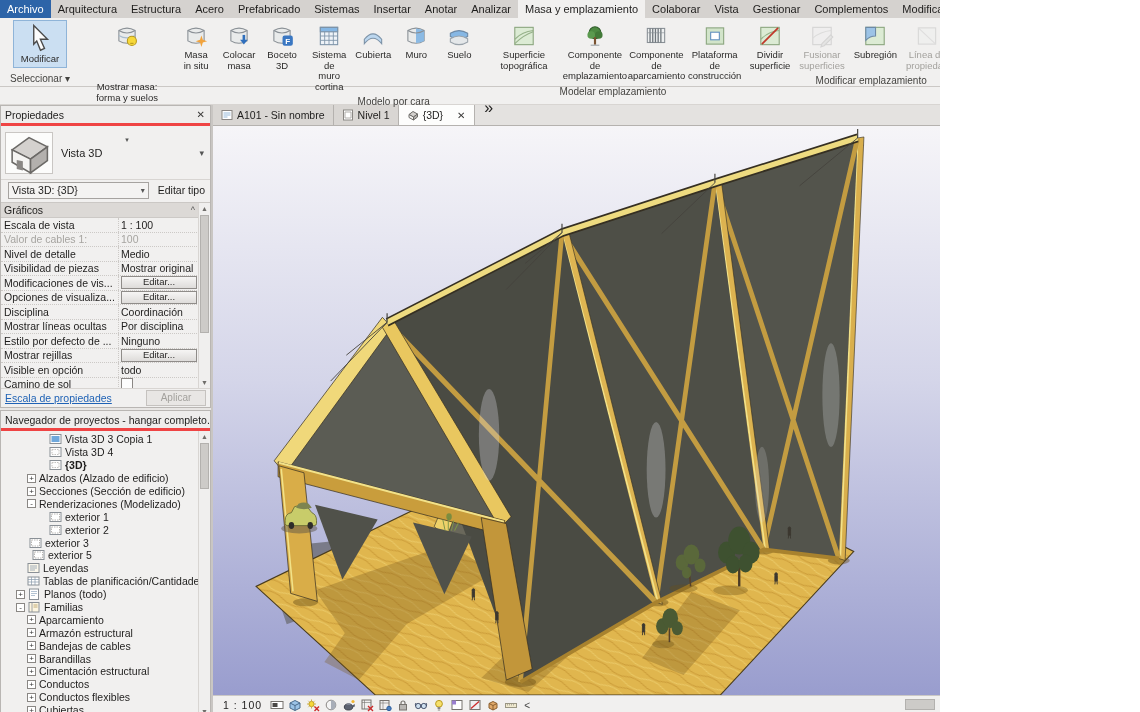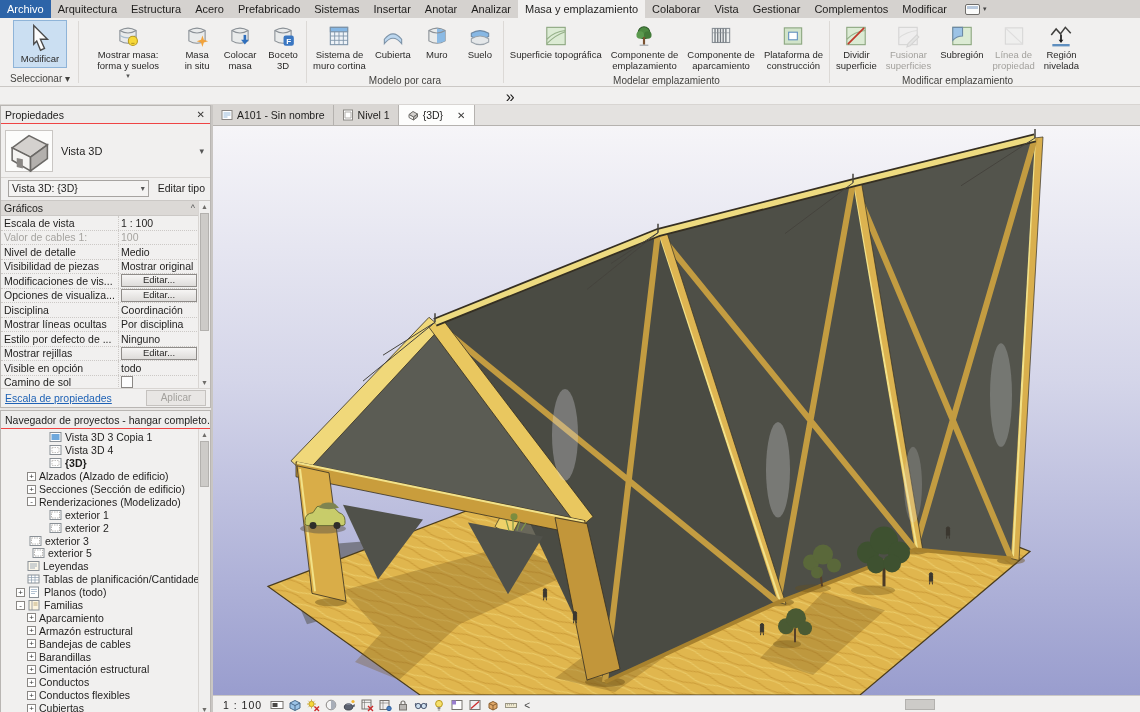--- a/index.html
+++ b/index.html
@@ -1,51 +1,51 @@
 <!DOCTYPE html>
 <html><head>
 <meta charset="utf-8">
 <style>
   html,body{margin:0;padding:0;}
   body{width:1140px;height:712px;overflow:hidden;font-family:"Liberation Sans",sans-serif;}
-  .app{position:relative;width:1140px;height:712px;background:#f1f0ef;overflow:hidden;color:#1e1d1c;}
+  .app{position:relative;width:940px;height:712px;background:#f1f0ef;overflow:hidden;color:#1e1d1c;}
   
   .menubar{height:18px;background:#d5d2cf;display:flex;font-size:11px;align-items:stretch;}
   .menutab{padding:0 7px;line-height:18px;white-space:nowrap;}
   .menutab.primary{background:#2d64a8;color:#fff;}
   .menutab.active{background:#f1f0ef;}
   .ribtoggle{margin-left:6px;display:flex;align-items:center;gap:3px;padding:0 5px;}
   .ribtoggle .box{width:13px;height:9px;border:1px solid #6f6d6a;border-radius:2px;background:#fbfbfa;position:relative;}
   .ribtoggle .box:after{content:"";position:absolute;left:1px;right:1px;top:1px;height:3px;background:#b9c9dc;}
   .ribtoggle .dd{font-size:7px;color:#444;}
   
   .ribbon{height:68px;display:flex;background:#f1f0ef;border-bottom:1px solid #cbc8c5;padding-left:2px;}
   .rgroup{display:flex;flex-direction:column;position:relative;padding:0 2px;}
   .rdiv{width:1px;background:#dcd9d6;margin:3px 0;}
   .rbtns{flex:1;display:flex;align-items:flex-start;justify-content:center;padding-top:2px;gap:1px;}
   .rlabel{height:15px;line-height:15px;text-align:center;font-size:10px;color:#444340;white-space:nowrap;padding:0 6px;}
   .rbtn{display:flex;flex-direction:column;align-items:center;min-width:34px;padding:2px 3px 1px;font-size:9.5px;line-height:10.5px;text-align:center;color:#2b2a29;border:1px solid transparent;}
   .rbtn .rlbl{margin-top:1px;white-space:pre-line;}
   .rbtn svg{width:26px;height:26px;display:block;}
   .rbtn.large{padding:2px 7px;}
   .rbtn.large svg{width:30px;height:30px;}
-  .rbtn.wide{min-width:86px;}
+  .rbtn.wide{min-width:86px;gap:32px;}
   .rbtn.selected{background:#cbdff2;border-color:#8fb4d8;}
   .rbtn.disabled{color:#a3a19d;}
   .rbtn.disabled svg{opacity:.45;filter:grayscale(1);}
   .rbtn .dd{font-size:7px;color:#555;}
   .optionsbar{height:17px;background:#f1f0ef;border-bottom:1px solid #d8d5d2;}
   
   .main{display:flex;height:609px;}
   .leftcol{width:211px;display:flex;flex-direction:column;background:#e8e6e4;}
   .coldiv{width:2px;background:#c9c6c3;}
   .panel{display:flex;flex-direction:column;border:1px solid #b9b6b3;background:#f1f0ef;box-sizing:border-box;}
   #prop-panel{height:303px;}
   #browser-panel{flex:1;margin-top:2px;}
-  .phead{height:17px;flex:none;display:flex;align-items:center;font-size:10.5px;padding:0 3px 0 4px;background:#eeedec;border-bottom:1px solid #ef4444;white-space:nowrap;overflow:hidden;}
+  .phead{height:17px;flex:none;display:flex;align-items:center;font-size:10.5px;padding:0 3px 0 4px;background:#eeedec;border-bottom:3px solid #ef4444;white-space:nowrap;overflow:hidden;}
   .phead .sp{flex:1;}
   .pclose{font-size:10px;padding:0 2px;color:#3a3938;}
   .selector{height:47px;flex:none;display:flex;align-items:center;padding:3px 4px;gap:8px;border-bottom:1px solid #d8d5d2;}
   .selicon{width:46px;height:40px;background:#fcfcfb;border:1px solid #c9c6c3;display:flex;align-items:center;justify-content:center;}
   .selname{font-size:11px;}
   .selarrow{margin-left:auto;font-size:9px;color:#555;padding-right:2px;}
   .typerow{height:20px;flex:none;display:flex;align-items:center;gap:2px;padding:0 1px 2px 7px;}
   .typecombo{flex:1;height:15px;border:1px solid #a6a3a0;background:#f4f3f2;font-size:10.5px;display:flex;align-items:center;padding:0 3px;}
   .typecombo .sp{flex:1;}
   .combo-arrow{font-size:8px;color:#555;}

